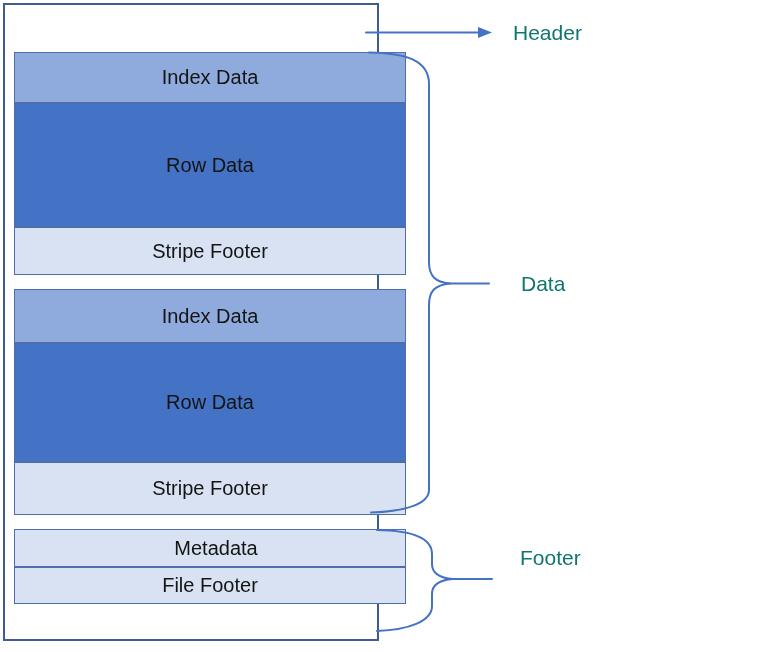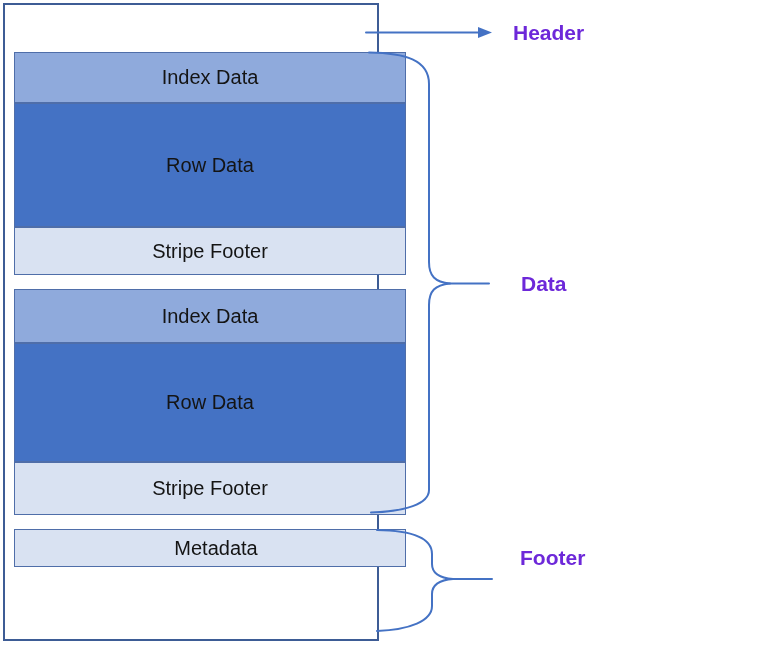--- a/index.html
+++ b/index.html
@@ -56,24 +56,24 @@
   .f-post   { top: 604px; height: 36px; }
 
   .annot-svg {
     position: absolute;
     left: 0; top: 0;
     width: 768px; height: 652px;
     pointer-events: none;
   }
   .annot-label {
     position: absolute;
-    font-weight: bold;
+    font-weight: normal;
     font-size: 21px;
     line-height: 24px;
-    color: #6d28d9;
+    color: #0f766e;
     white-space: nowrap;
   }
   .lbl-header { left: 513px; top: 21px; }
   .lbl-body   { left: 521px; top: 272px; }
   .lbl-footer { left: 520px; top: 546px; }
 </style>
 </head>
 <body>
 
 <div class="canvas">
@@ -83,20 +83,21 @@
 
   <div class="sec fill-index s1-index">Index Data</div>
   <div class="sec fill-row s1-row">Row Data</div>
   <div class="sec fill-light s1-foot">Stripe Footer</div>
 
   <div class="sec fill-index s2-index">Index Data</div>
   <div class="sec fill-row s2-row">Row Data</div>
   <div class="sec fill-light s2-foot">Stripe Footer</div>
 
   <div class="sec fill-light f-meta">Metadata</div>
+  <div class="sec fill-light f-file">File Footer</div>
 
   <svg class="annot-svg" viewBox="0 0 768 652" xmlns="http://www.w3.org/2000/svg">
 
     <path d="M366,32.5 L479,32.5" stroke="#4472C4" stroke-width="2" fill="none" stroke-linecap="round"></path>
     <polygon points="478,27 492,32.5 478,38" fill="#4472C4"></polygon>
 
     <path d="M369,52.5 C405,53 429,60 429,84 L429,262 C429,276 435,282 450,283.5 L489,283.5" stroke="#4472C4" stroke-width="2" fill="none" stroke-linecap="round"></path>
     <path d="M450,283.5 C435,285 429,291 429,305 L429,490 C429,504 405,511.5 371,512.5" stroke="#4472C4" stroke-width="2" fill="none" stroke-linecap="round"></path>
 
     <path d="M377,530 C410,530.5 432,537 432,554 L432,564 C432,573 439,578 453,579 L492,579" stroke="#4472C4" stroke-width="2" fill="none" stroke-linecap="round"></path>

